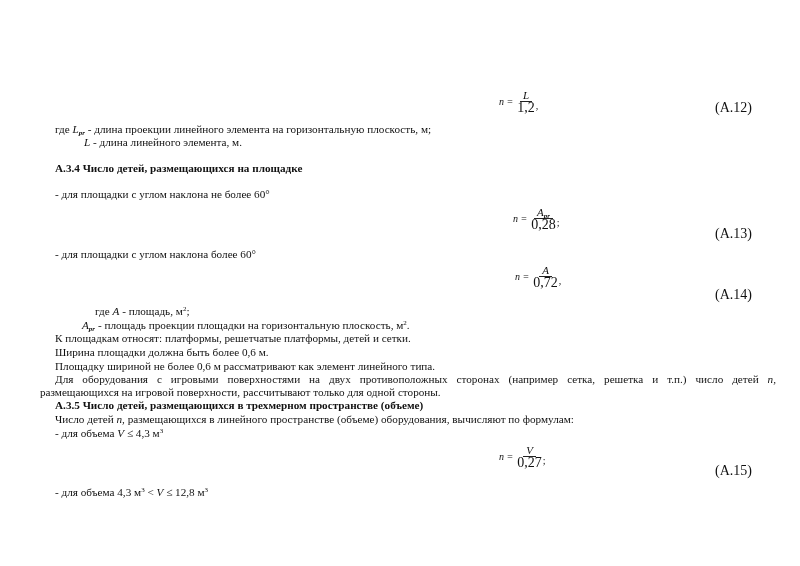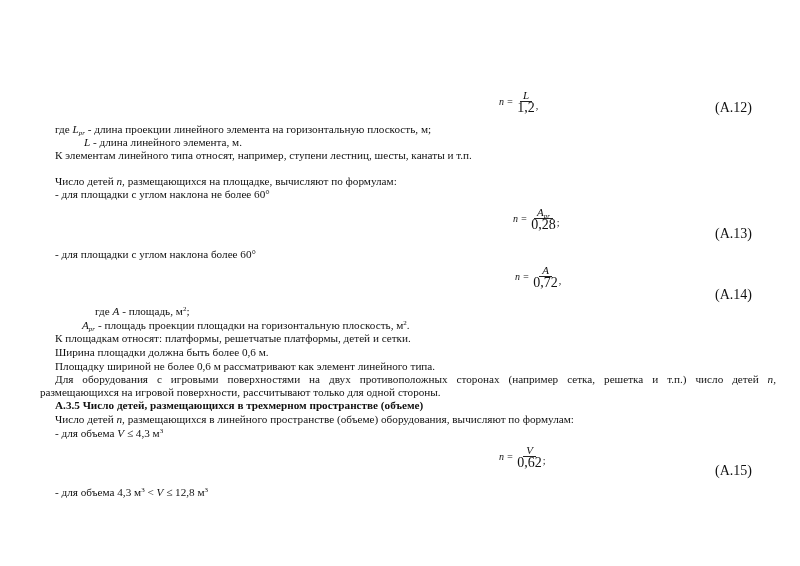--- a/index.html
+++ b/index.html
@@ -3,21 +3,21 @@
 <meta charset="utf-8">
 <style>
   html, body { margin: 0; padding: 0; background: #ffffff; }
   body { width: 800px; height: 566px; position: relative; overflow: hidden;
          font-family: "Liberation Serif", "DejaVu Serif", serif; color: #111; }
   .page { position: absolute; left: 0; top: 0; width: 800px; height: 566px; background: #fff; }
   .line { position: absolute; font-size: 11.2px; line-height: 13px; white-space: nowrap; }
   .bold { font-weight: bold; }
   .i { font-style: italic; }
   sup { font-size: 7px; vertical-align: 4px; line-height: 0; }
-  sub { font-size: 7px; vertical-align: -2px; line-height: 0; }
+  sub { font-size: 7px; vertical-align: -2px; line-height: 0; font-weight: bold; }
   .formula { position: absolute; font-size: 10px; display: flex; align-items: center; }
   .formula .lhs { font-style: italic; margin-right: 3px; }
   .frac { display: inline-flex; flex-direction: column; align-items: center; margin: 0 1px; }
   .frac .num { font-style: italic; padding: 0 3px; border-bottom: 1px solid #222; line-height: 12px; font-size: 11px; }
   .frac .den { line-height: 12px; font-size: 14px; }
   .formula .punct { align-self: center; margin-top: 8px; }
   .eqnum { position: absolute; font-size: 14px; }
   .just { text-align: justify; text-align-last: justify; }
 </style>
 </head>
@@ -34,25 +34,22 @@
     <span class="punct">,</span>
   </div>
   <div class="eqnum" style="left:715px; top:100px;">(А.12)</div>
 
   <div class="line" style="left:55px; top:123px;">
     <span>где </span><span class="i">L</span><sub class="i">pr</sub><span> - длина проекции линейного элемента на горизонтальную плоскость, м;</span>
   </div>
   <div class="line" style="left:84px; top:136px;">
     <span class="i">L</span><span> - длина линейного элемента, м.</span>
   </div>
-  <div class="line" style="left:55px; top:149px;">К элементам линейного типа относят, например, ступени лестниц, шесты, канаты и т.п.</div>
 
-  <div class="line" style="left:55px; top:175px;">
-    <span>Число детей </span><span class="i">n</span><span>, размещающихся на площадке, вычисляют по формулам:</span>
-  </div>
+  <div class="line bold" style="left:55px; top:162px;">А.3.4 Число детей, размещающихся на площадке</div>
   <div class="line" style="left:55px; top:188px;">- для площадки с углом наклона не более 60°</div>
 
   <div class="formula" style="left:513px; top:206px;">
     <span class="lhs">n =</span>
     <span class="frac">
       <span class="num"><span>A</span><sub>pr</sub></span>
       <span class="den">0,28</span>
     </span>
     <span class="punct">;</span>
   </div>
@@ -90,21 +87,21 @@
     <span>Число детей </span><span class="i">n</span><span>, размещающихся в линейного пространстве (объеме) оборудования, вычисляют по формулам:</span>
   </div>
   <div class="line" style="left:55px; top:427px;">
     <span>- для объема </span><span class="i">V</span><span> ≤ 4,3 м</span><sup>3</sup>
   </div>
 
   <div class="formula" style="left:499px; top:444px;">
     <span class="lhs">n =</span>
     <span class="frac">
       <span class="num">V</span>
-      <span class="den">0,62</span>
+      <span class="den">0,27</span>
     </span>
     <span class="punct">;</span>
   </div>
   <div class="eqnum" style="left:715px; top:463px;">(А.15)</div>
 
   <div class="line" style="left:55px; top:486px;">
     <span>- для объема 4,3 м</span><sup>3</sup><span> &lt; </span><span class="i">V</span><span> ≤ 12,8 м</span><sup>3</sup>
   </div>
 
 </div>

